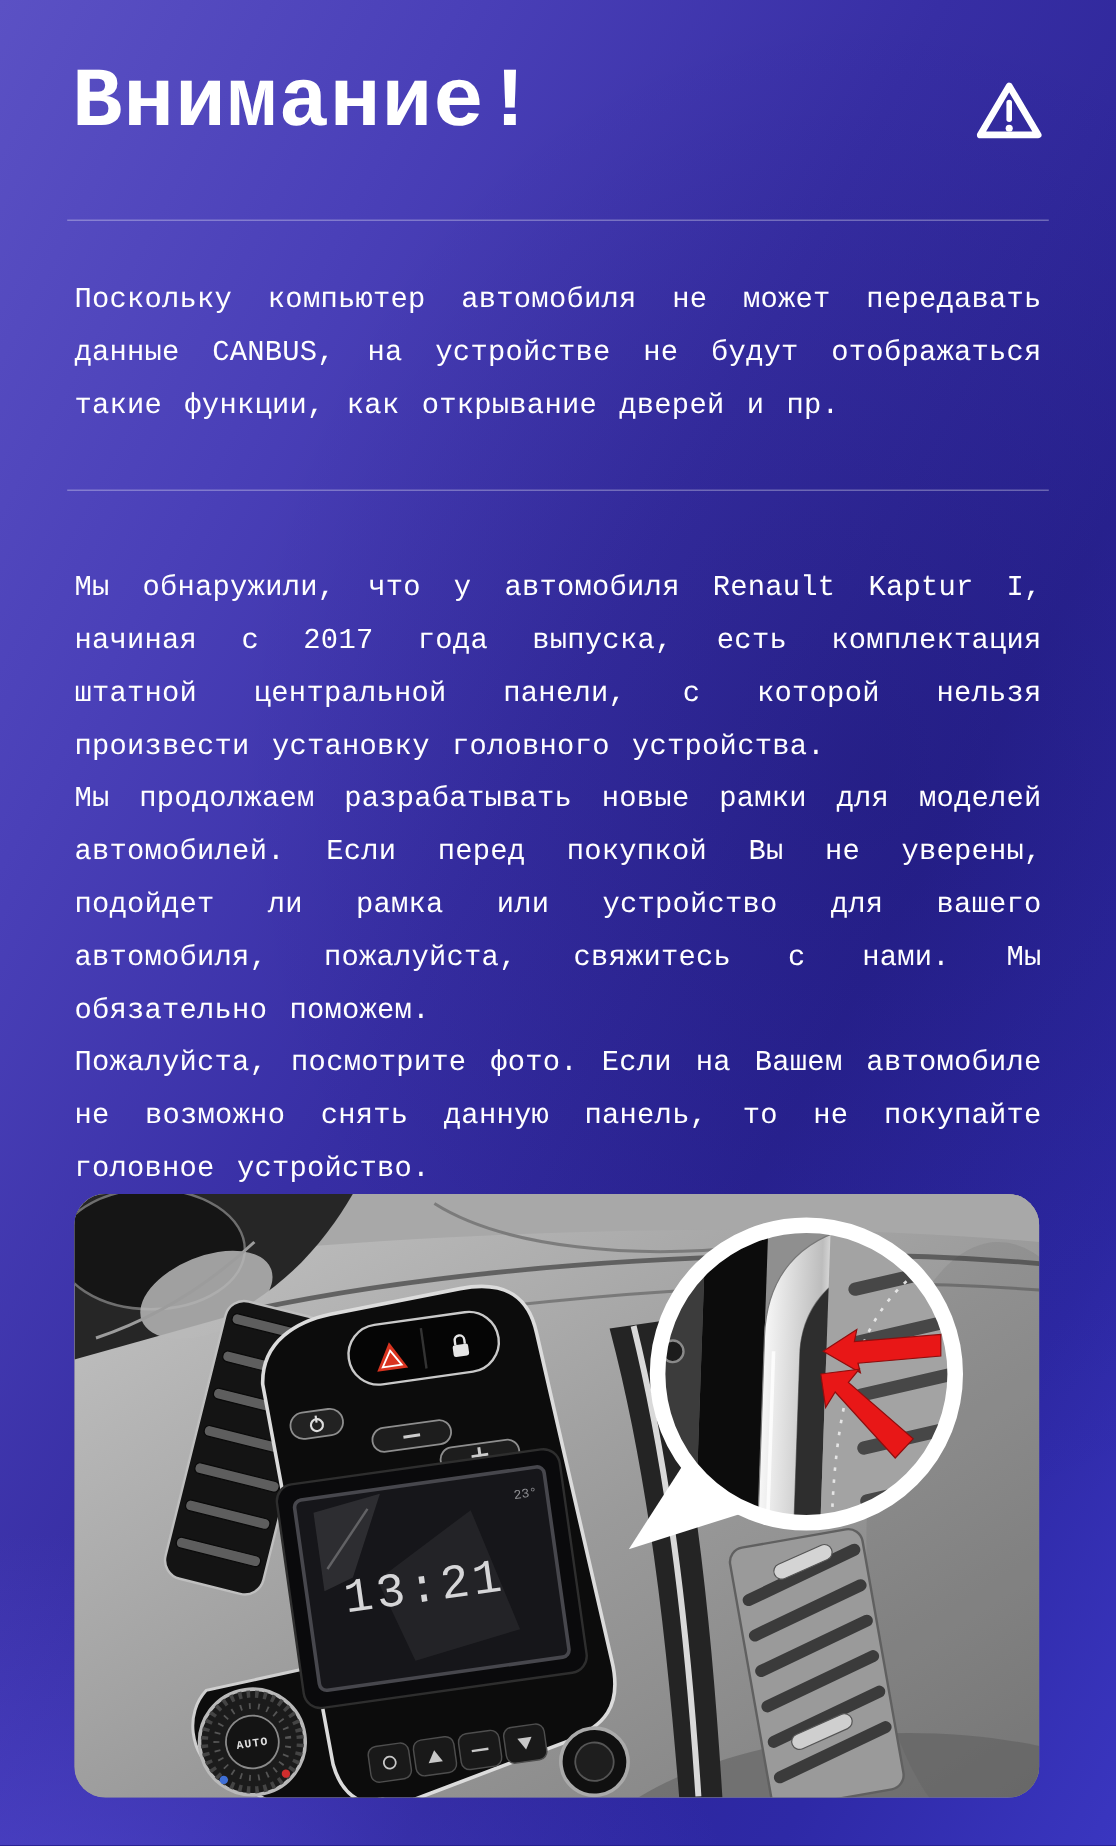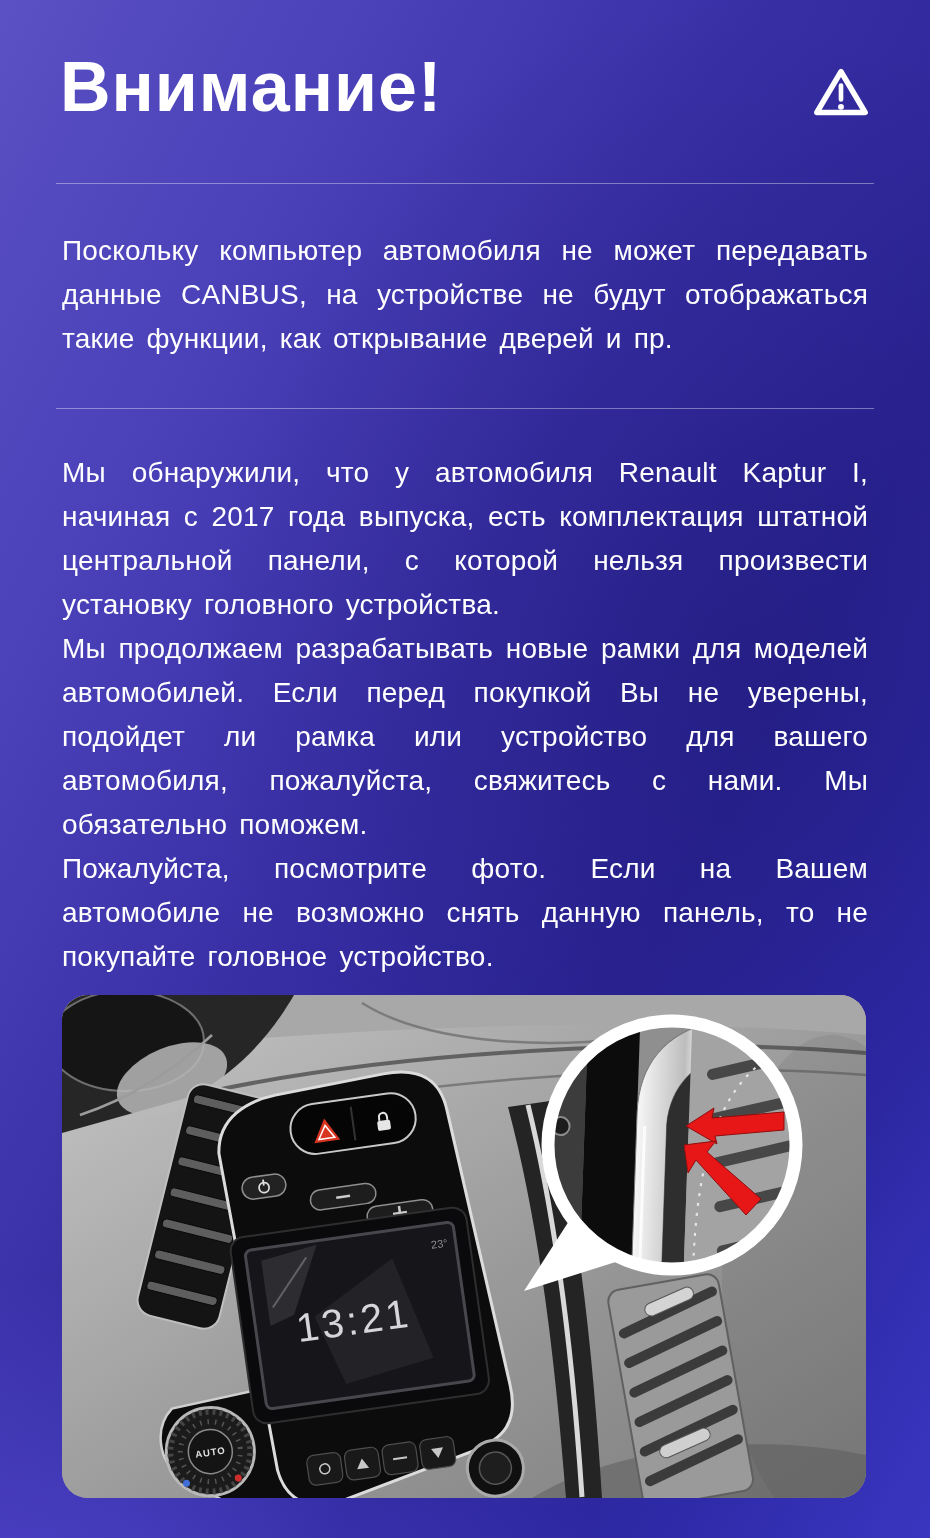--- a/index.html
+++ b/index.html
@@ -1,38 +1,38 @@
 <!DOCTYPE html>
 <html lang="ru"><head>
 <meta charset="utf-8">
 <style>
   html,body{margin:0;padding:0;background:#201c86;}
   .page{
     position:relative;width:930px;height:1538px;overflow:hidden;
-    font-family:Liberation Sans, sans-serif;color:#ffffff;
+    font-family:Liberation Mono, monospace;color:#ffffff;
     background:linear-gradient(118deg,#5b51c4 0%,#4a40b8 22%,#372ea4 45%,#2b2496 66%,#2e29a6 84%,#3a36c0 100%);
   }
   .glow{
     position:absolute;inset:0;pointer-events:none;
     background:
       radial-gradient(900px 520px at 6% 104%, rgba(96,86,232,.50), rgba(96,86,232,0) 62%),
       radial-gradient(760px 920px at 78% 42%, rgba(8,6,70,.22), rgba(8,6,70,0) 70%);
   }
   .title{position:absolute;left:60px;top:52px;margin:0;font-size:70px;font-weight:700;letter-spacing:1px;line-height:1;}
   .warn{position:absolute;left:813px;top:66px;width:56px;height:52px;}
   .divider{position:absolute;left:56px;width:818px;height:1px;background:rgba(255,255,255,.38);}
   .d1{top:183px;}
   .d2{top:408px;}
   .para,.pgroup p{
-    margin:0;font-size:28px;line-height:44px;text-align:justify;text-align-last:left;
+    margin:0;font-size:24px;line-height:44px;text-align:justify;text-align-last:left;
     word-spacing:4px;letter-spacing:.2px;
   }
   .para{position:absolute;left:62px;width:806px;}
   .p-canbus{top:229px;}
-  .pgroup{position:absolute;left:62px;top:451px;width:806px;}
+  .pgroup{position:absolute;left:62px;top:469px;width:806px;}
   .photo{
     position:absolute;left:62px;top:995px;width:804px;height:503px;margin:0;
     border-radius:26px;overflow:hidden;background:#9a9a9a;
   }
   .photo svg{display:block;width:804px;height:503px;}
 </style>
 </head>
 <body>
 
 <div class="page">

